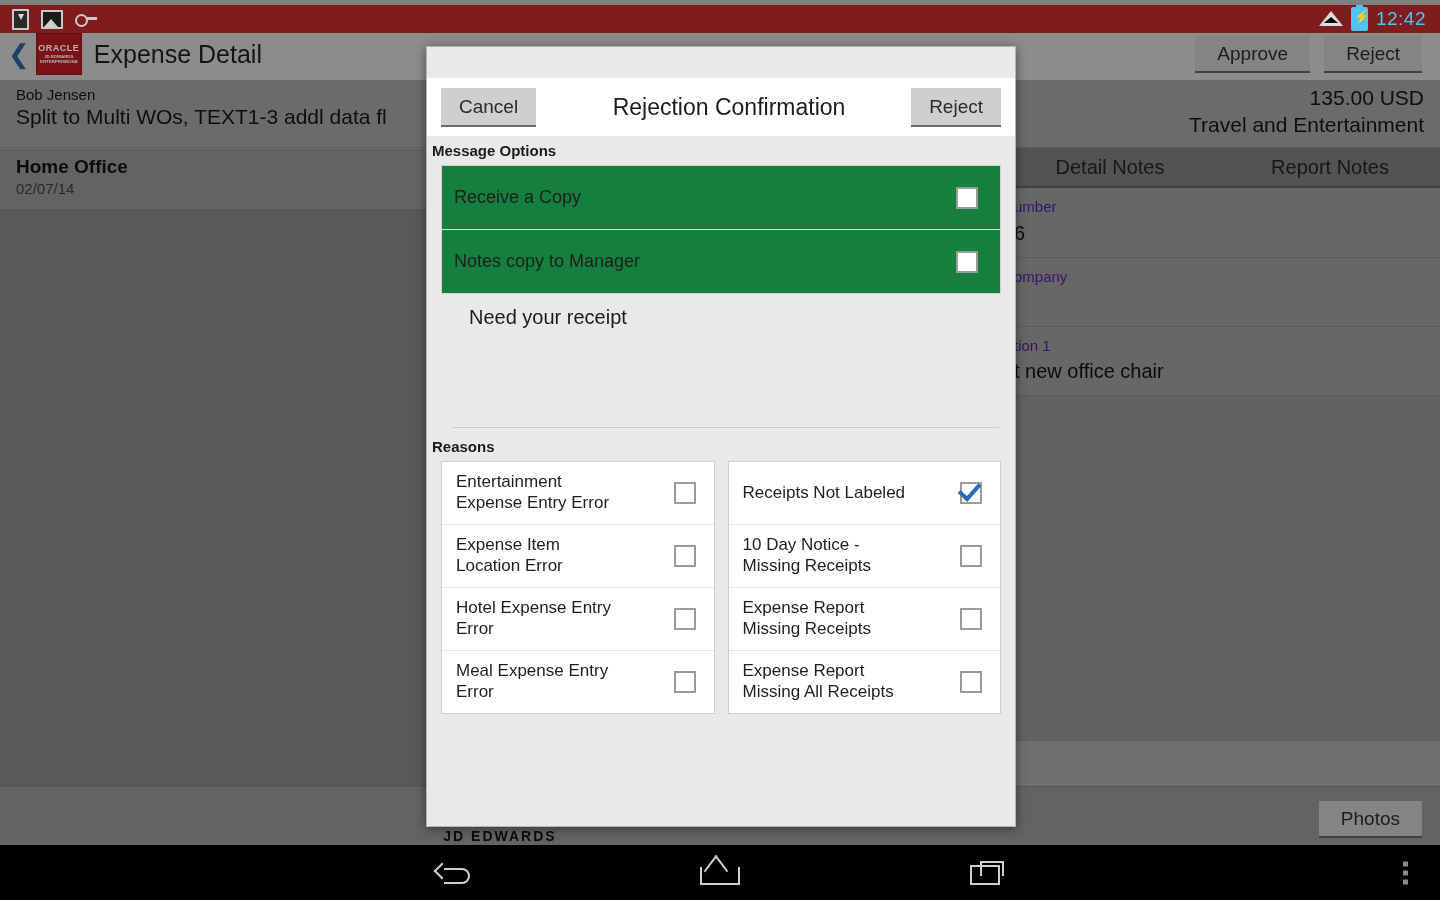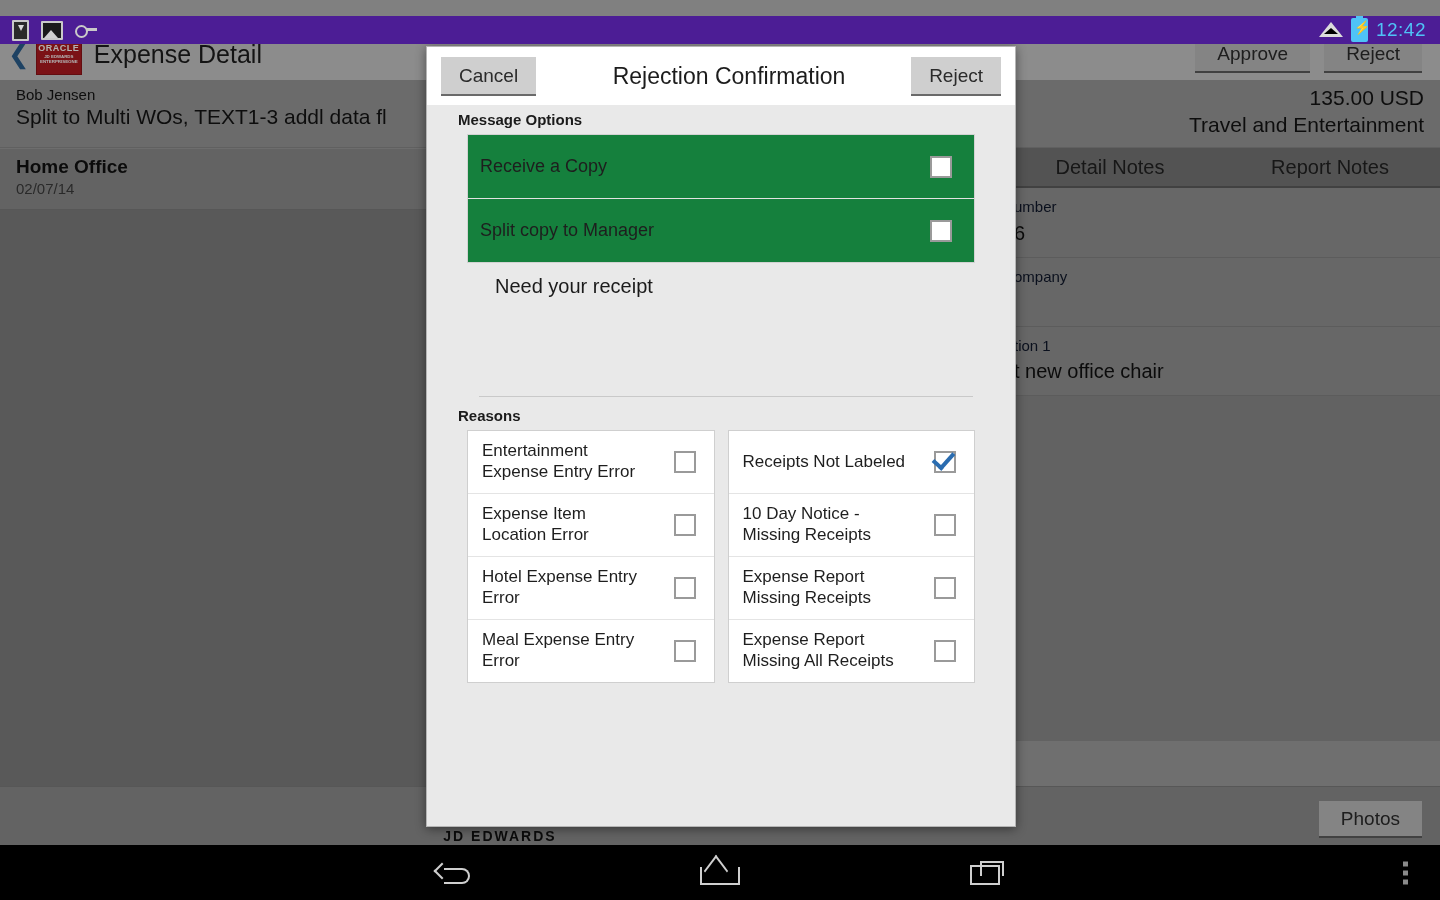--- a/index.html
+++ b/index.html
@@ -10,23 +10,23 @@
     background: #808080;
   }
   .screen {
     position: relative;
     width: 1440px; height: 900px;
     background: #808080;
   }
 
   
   .statusbar {
-    position: absolute; top: 16px; left: 0;
+    position: absolute; top: 5px; left: 0;
     width: 1440px; height: 28px;
-    background: #4c1d95;
+    background: #7f1d1d;
     display: flex; align-items: center;
     z-index: 50;
     justify-content: center;
   }
   .sb-left { display: flex; align-items: center; gap: 12px; padding-left: 12px; }
   .sb-right { margin-left: auto; display: flex; align-items: center; gap: 8px; padding-right: 14px; }
   .sb-clock {
     color: #4fc3f7; font-size: 19px; letter-spacing: 0.5px;
     font-family: "Liberation Sans", sans-serif;
   }
@@ -169,21 +169,21 @@
     display: flex; background: #787878; height: 38px; align-items: center;
     border-bottom: 2px solid #5e5e5e;
   }
   .notes-tab {
     flex: 1; text-align: center; font-size: 20px; color: #222;
   }
   .field-row {
     background: #949494; border-bottom: 1px solid #858585;
     padding: 8px 14px 10px; min-height: 50px;
   }
-  .field-label { font-size: 15px; color: #0f172a; line-height: 1.5; }
+  .field-label { font-size: 15px; color: #4c1d95; line-height: 1.5; }
   .field-value { font-size: 20px; color: #111; line-height: 1.4; }
   .right-blank { background: #8d8d8d; height: 345px; }
 
   .photos-band {
     position: absolute; bottom: 0; right: 0; width: 440px; height: 64px;
     background: #8f8f8f; border-top: 1px solid #7d7d7d;
     display: flex; align-items: center; justify-content: flex-end; padding-right: 18px;
   }
 
   
@@ -193,32 +193,33 @@
     background: #e9e9e9;
     border: 1px solid #b5b5b5;
     box-shadow: 0 2px 10px rgba(0,0,0,0.45);
     z-index: 30;
     display: flex; flex-direction: column;
   }
   .dlg-header {
     height: 58px; background: #fff;
     display: flex; align-items: center; position: relative;
     padding: 0 14px;
+    margin-top: 31px;
   }
   .dlg-btn {
     background: #cfcfcf; color: #2b2b2b; font-size: 19px;
     padding: 8px 18px 9px; border: none;
     box-shadow: inset 0 -3px 0 -1px #6a6a6a;
   }
   .dlg-title {
     position: absolute; left: 16px; right: 0; text-align: center;
     font-size: 23px; color: #1c1c1c; pointer-events: none;
   }
   .dlg-btn.right { margin-left: auto; position: relative; z-index: 2; }
-  .dlg-body { flex: 1; padding: 0 28px; }
+  .dlg-body { flex: 1; padding: 0 2px; }
 
   .section-label {
     font-size: 15px; font-weight: bold; color: #1b1b1b;
     padding: 6px 2px 6px 3px;
   }
   .card {
     background: #15803d; border: 1px solid #d2d2d2;
     margin: 0 12px;
   }
   .chk-row {
@@ -410,21 +411,21 @@
 
     <div class="dlg-body">
       <div class="section-label">Message Options</div>
 
       <div class="card">
         <div class="chk-row">
           <span class="chk-label">Receive a Copy</span>
           <span class="cb"></span>
         </div>
         <div class="chk-row">
-          <span class="chk-label">Split copy to Manager</span>
+          <span class="chk-label">Notes copy to Manager</span>
           <span class="cb"></span>
         </div>
       </div>
 
       <div class="comments-box">
         <div class="comments-text" placeholder="">Need your receipt</div>
         <div class="comments-rule"></div>
       </div>
 
       <div class="section-label">Reasons</div>

